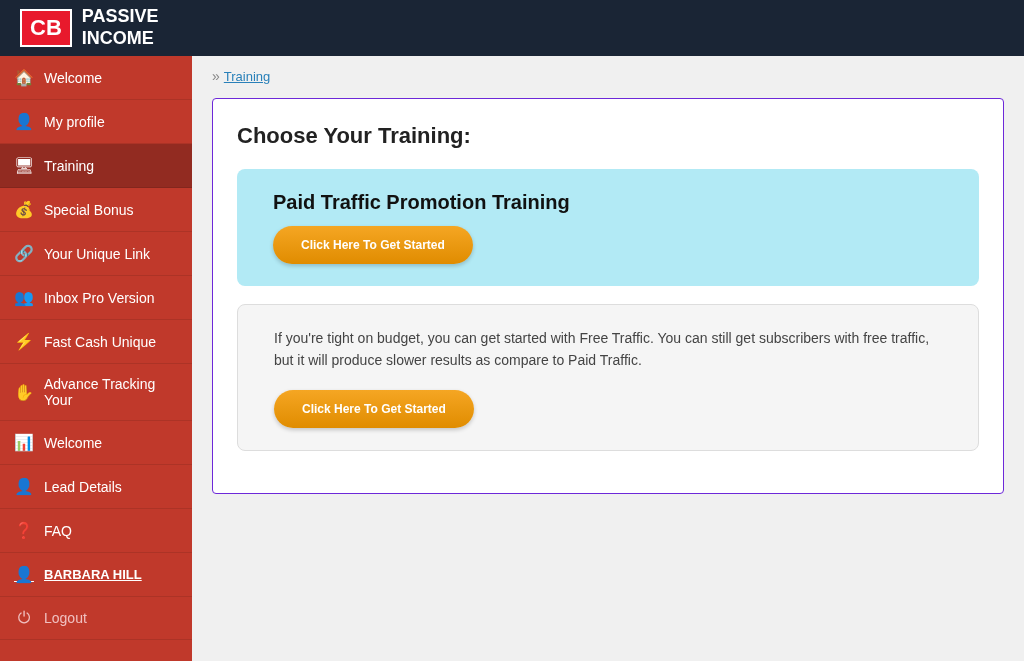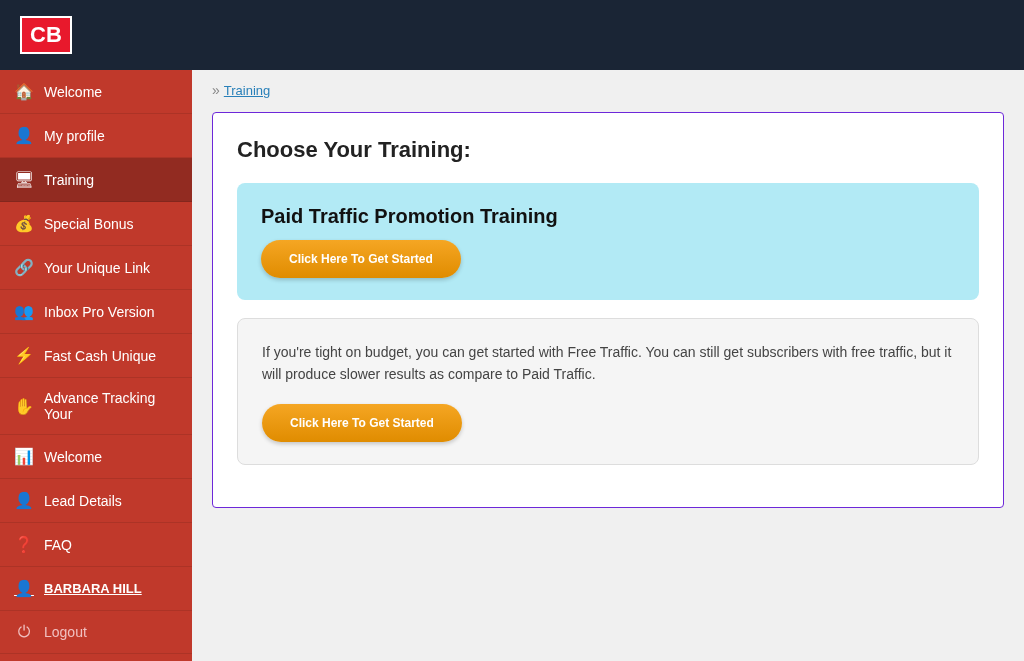--- a/index.html
+++ b/index.html
@@ -1,21 +1,21 @@
 <!DOCTYPE html>
 <html><head>
   <meta charset="utf-8">
   <style>
     * { margin: 0; padding: 0; box-sizing: border-box; }
     body { font-family: Arial, sans-serif; display: flex; flex-direction: column; height: 661px; width: 1024px; overflow: hidden; }
 
     
     .header {
       background-color: #1a2535;
-      height: 70px;
+      height: 56px;
       display: flex;
       align-items: center;
       padding: 0 20px;
       flex-shrink: 0;
     }
     .logo-box {
       display: flex;
       align-items: center;
       gap: 10px;
     }
@@ -105,21 +105,21 @@
     }
     .page-title {
       font-size: 22px;
       font-weight: bold;
       margin-bottom: 20px;
       color: #222;
     }
 
     .training-card {
       border-radius: 8px;
-      padding: 22px 24px;
+      padding: 22px 36px;
       margin-bottom: 18px;
     }
     .training-card.paid { background: #b2eaf5; }
     .training-card.free { background: #f5f5f5; border: 1px solid #ddd; }
 
     .training-card-title {
       font-size: 20px;
       font-weight: bold;
       color: #111;
       margin-bottom: 12px;
@@ -141,20 +141,24 @@
       cursor: pointer;
       box-shadow: 0 2px 4px rgba(0,0,0,0.2);
     }
   </style>
 </head>
 <body>
 
 <header class="header">
   <div class="logo-box">
     <div class="logo-cb">CB</div>
+    <div class="logo-text">
+      <span>PASSIVE</span>
+      <span>INCOME</span>
+    </div>
   </div>
 </header>
 
 <div class="layout">
 
   <nav class="sidebar">
     <a class="sidebar-item">
       <span class="sidebar-icon">🏠</span>
       <span>Welcome</span>
     </a>

